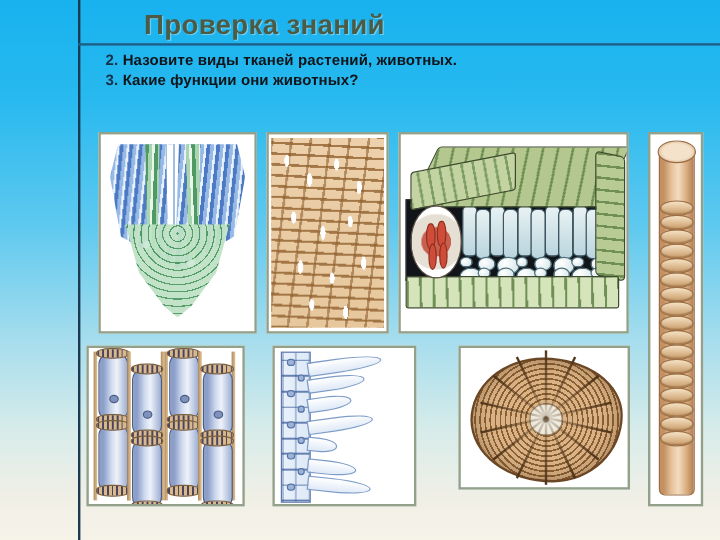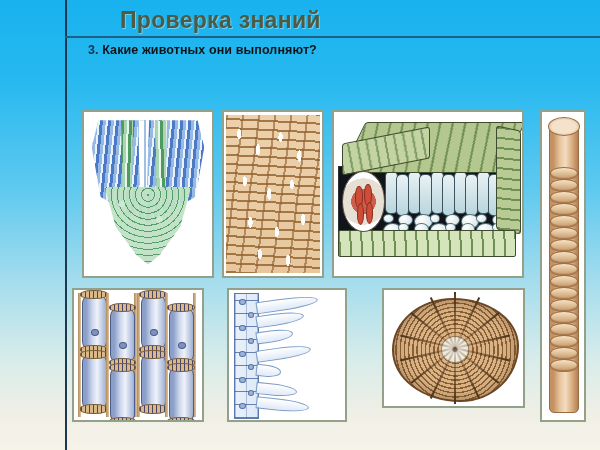--- a/index.html
+++ b/index.html
@@ -226,22 +226,26 @@
 
 <div id="slide">
 
   <div class="v-rule"></div>
   <div class="h-rule"></div>
 
   <div class="title">Проверка знаний</div>
 
   <div class="qlist">
     <div class="qrow">
+      <span class="qnum">2.</span>
+      <span>Назовите виды тканей растений, животных.</span>
+    </div>
+    <div class="qrow">
       <span class="qnum">3.</span>
-      <span>Какие животных они выполняют?</span>
+      <span>Какие функции они животных?</span>
     </div>
   </div>
 
   <div class="panel" style="left:82px;top:110px;width:132px;height:168px;">
     <div class="art">
       <div class="rt-clip">
         <div class="rt-body"></div>
         <div class="rt-green-l"></div>
         <div class="rt-white"></div>
         <div class="rt-green-r"></div>

